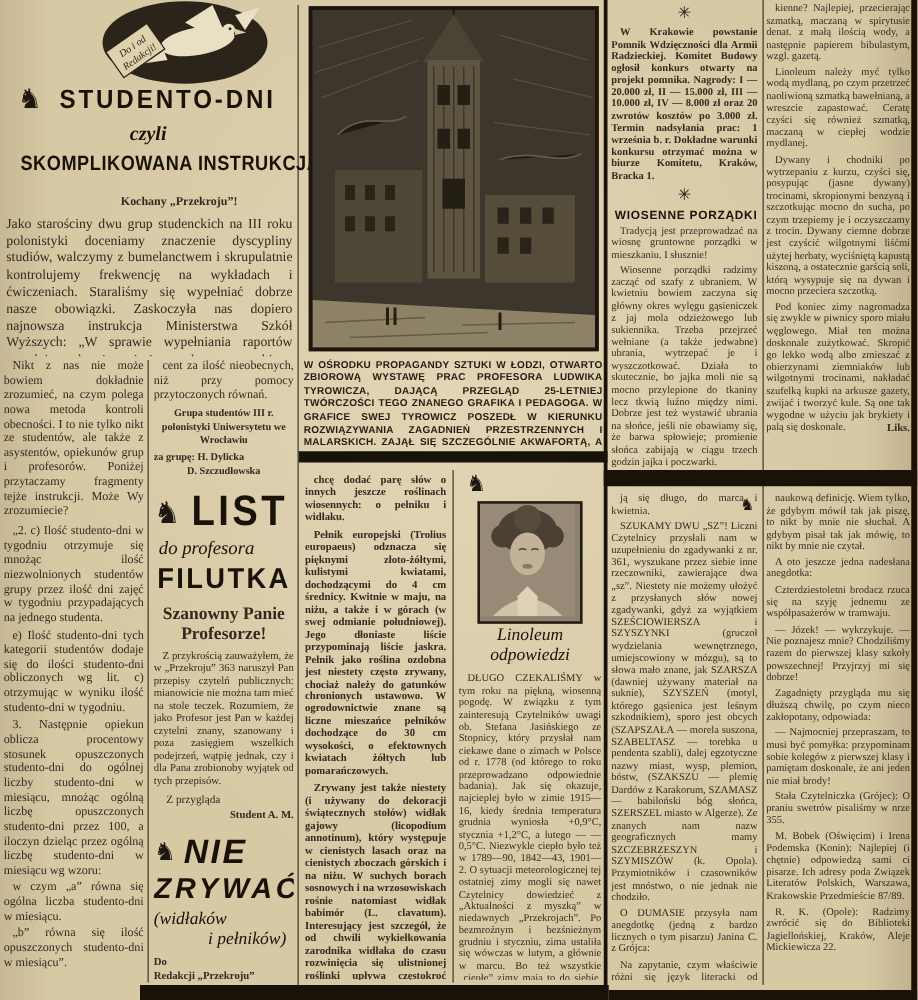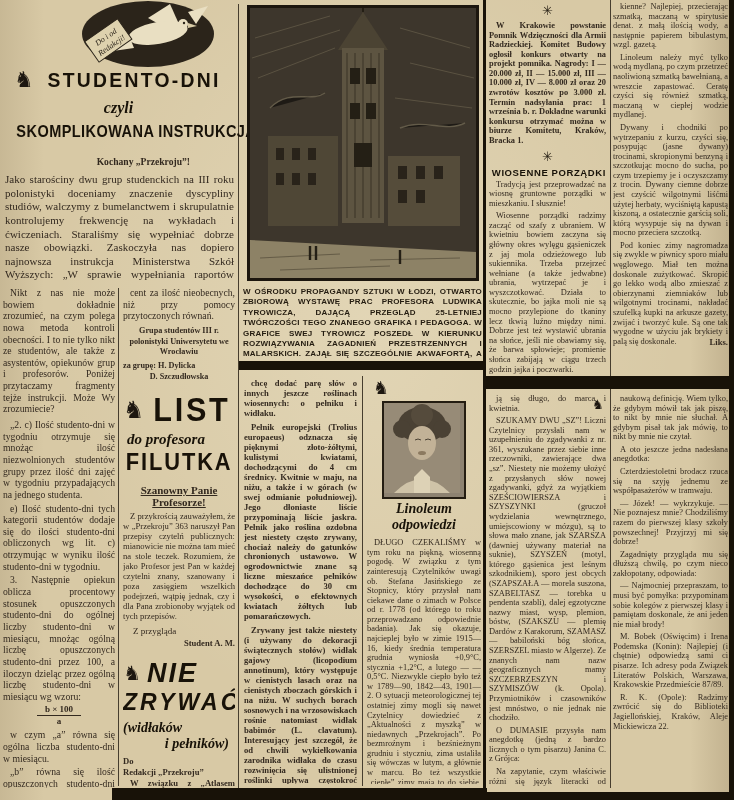--- a/index.html
+++ b/index.html
@@ -20,21 +20,21 @@
   .center{text-align:center;}
   .headline-row{display:flex;align-items:center;justify-content:center;gap:6px;}
   #mast-title{font-family:"Liberation Sans", sans-serif;font-weight:700;font-size:21px;letter-spacing:2.5px;color:#181208;transform:scaleX(.92);}
   #mast-czyli{font-style:italic;font-weight:bold;font-size:16px;color:#181208;}
   #mast-sub{font-family:"Liberation Sans", sans-serif;font-weight:700;font-size:16.5px;letter-spacing:.5px;color:#181208;transform:scaleX(.88);white-space:nowrap;}
   #salutation{font-weight:bold;font-size:9.6px;}
   #intro{font-size:11px;line-height:1.24;text-align:justify;}
   .sig{font-weight:bold;font-size:8.2px;line-height:1.3;white-space:pre-line;}
   .sec-knight{font-size:22px;line-height:1;}
   .big-h{font-family:"Liberation Sans", sans-serif;font-weight:700;color:#181208;}
-  .script{font-style:italic;font-weight:bold;color:#181208;}
+  .script{font-style:italic;font-weight:normal;color:#181208;}
   .caption{font-family:"Liberation Sans", sans-serif;font-weight:700;font-size:8px;line-height:1.3;text-align:justify;letter-spacing:.2px;color:#241c10;}
   .photo-frame{width:80px;height:94px;margin:3px auto 2px;border:2px solid #241d12;background:#8d8271;}
   .r-sig{text-align:right;font-weight:bold;font-size:8.6px;margin-top:-2px;}
   .colE p, .colF p, .colD-text p{font-size:8.4px;line-height:1.14;margin-bottom:3px;}
   .wp-head{font-size:9.5px;letter-spacing:.6px;margin:2px 0 2px;text-align:right;}
   .formula{text-align:center;font-weight:bold;font-size:9px;margin:2px 0 3px;}
   .formula .num{display:inline-block;border-bottom:1px solid #33291f;padding:0 8px 1px;}
   .formula .den{display:block;}
   .closing{font-size:9px;margin:2px 0 0;text-indent:10px;}
   .to-line{font-weight:bold;font-size:8.6px;text-align:left;line-height:1.25;}
@@ -88,24 +88,20 @@
 
   <div class="abs bt large" style="left:3px;top:287px;width:112px;height:501px;overflow:hidden;">
     <div class="bt large">
         <p>Nikt z nas nie może bowiem dokładnie zrozumieć, na czym polega nowa metoda kontroli obecności. I to nie tylko nikt ze studentów, ale także z asystentów, opiekunów grup i profesorów. Poniżej przytaczamy fragmenty tejże instrukcji. Może Wy zrozumiecie?</p>
       </div>
     <div class="bt small">
         <p>„2. c) Ilość studento-dni w tygodniu otrzymuje się mnożąc ilość niezwolnionych studentów grupy przez ilość dni zajęć w tygodniu przypadających na jednego studenta.</p>
         <p>e) Ilość studento-dni tych kategorii studentów dodaje się do ilości studento-dni obliczonych wg lit. c) otrzymując w wyniku ilość studento-dni w tygodniu.</p>
         <p>3. Następnie opiekun oblicza procentowy stosunek opuszczonych studento-dni do ogólnej liczby studento-dni w miesiącu, mnożąc ogólną liczbę opuszczonych studento-dni przez 100, a iloczyn dzieląc przez ogólną liczbę studento-dni w miesiącu wg wzoru:</p>
       </div>
-    <div class="formula">
-      <span class="num">b × 100</span>
-      <span class="den">a</span>
-    </div>
     <div class="bt small">
         <p>w czym „a” równa się ogólna liczba studento-dni w miesiącu.</p>
         <p>„b” równa się ilość opuszczonych studento-dni w miesiącu”.</p>
       </div>
 
   </div>
 
   <div class="abs" style="left:123px;top:287px;width:112px;height:501px;overflow:hidden;">
     <div class="bt large">
         <p>cent za ilość nieobecnych, niż przy pomocy przytoczonych równań.</p>
@@ -114,21 +110,21 @@
 polonistyki Uniwersytetu we Wrocławiu</div>
     <div class="sig" style="margin-top:3px;">za grupę: H. Dylicka</div>
     <div class="sig center">D. Szczudłowska</div>
 
     <div class="headline-row" style="justify-content:flex-start;gap:4px;margin-top:8px;">
       <span class="kn" style="font-size:24px;">♞</span>
       <span class="big-h" style="font-size:34px;letter-spacing:3px;transform:scaleX(.9);">LIST</span>
     </div>
     <div class="script" style="font-size:15px;margin:2px 0 1px 4px;">do profesora</div>
     <div class="big-h" style="font-size:23px;letter-spacing:2px;transform:scaleX(.95);">FILUTKA</div>
-    <div class="center" style="font-weight:bold;font-size:11px;white-space:pre-line;margin:8px 0 4px;text-decoration:underline;">Szanowny Panie
+    <div class="center" style="font-weight:bold;font-size:14px;white-space:pre-line;margin:8px 0 4px;">Szanowny Panie
 Profesorze!</div>
     <div class="bt">
         <p>Z przykrością zauważyłem, że w „Przekroju” 363 naruszył Pan przepisy czytelń publicznych: mianowicie nie można tam mieć na stole teczek. Rozumiem, że jako Profesor jest Pan w każdej czytelni znany, szanowany i poza zasięgiem wszelkich podejrzeń, wątpię jednak, czy i dla Pana zrobionoby wyjątek od tych przepisów.</p>
       </div>
     <div class="closing">Z przygląda</div>
     <div class="r-sig" style="margin-top:2px;">Student A. M.</div>
 
     <div class="headline-row" style="justify-content:flex-start;gap:6px;margin-top:10px;">
       <span class="kn" style="font-size:20px;">♞</span>
       <span class="big-h" style="font-size:27px;font-style:italic;letter-spacing:2px;">NIE</span>
@@ -275,18 +271,19 @@
   <span class="kn abs" style="left:592px;top:397px;font-size:13px;">♞</span>
 
   <div class="abs colF" style="left:613px;top:394px;width:115px;height:392px;overflow:hidden;">
     <div class="bt colF">
         <p>naukową definicję. Wiem tylko, że gdybym mówił tak jak piszę, to nikt by mnie nie słuchał. A gdybym pisał tak jak mówię, to nikt by mnie nie czytał.</p>
         <p>A oto jeszcze jedna nadesłana anegdotka:</p>
         <p>Czterdziestoletni brodacz rzuca się na szyję jednemu ze współpasażerów w tramwaju.</p>
         <p>— Józek! — wykrzykuje. — Nie poznajesz mnie? Chodziliśmy razem do pierwszej klasy szkoły powszechnej! Przyjrzyj mi się dobrze!</p>
         <p>Zagadnięty przygląda mu się dłuższą chwilę, po czym nieco zakłopotany, odpowiada:</p>
         <p>— Najmocniej przepraszam, to musi być pomyłka: przypominam sobie kolegów z pierwszej klasy i pamiętam doskonale, że ani jeden nie miał brody!</p>
+        <p>Stała Czytelniczka (Grójec): O praniu swetrów pisaliśmy w nrze 355.</p>
         <p>M. Bobek (Oświęcim) i Irena Podemska (Konin): Najlepiej (i chętnie) odpowiedzą sami ci pisarze. Ich adresy poda Związek Literatów Polskich, Warszawa, Krakowskie Przedmieście 87/89.</p>
         <p>R. K. (Opole): Radzimy zwrócić się do Biblioteki Jagiellońskiej, Kraków, Aleje Mickiewicza 22.</p>
       </div>
   </div>
 
 </div>
 
 </body></html>

